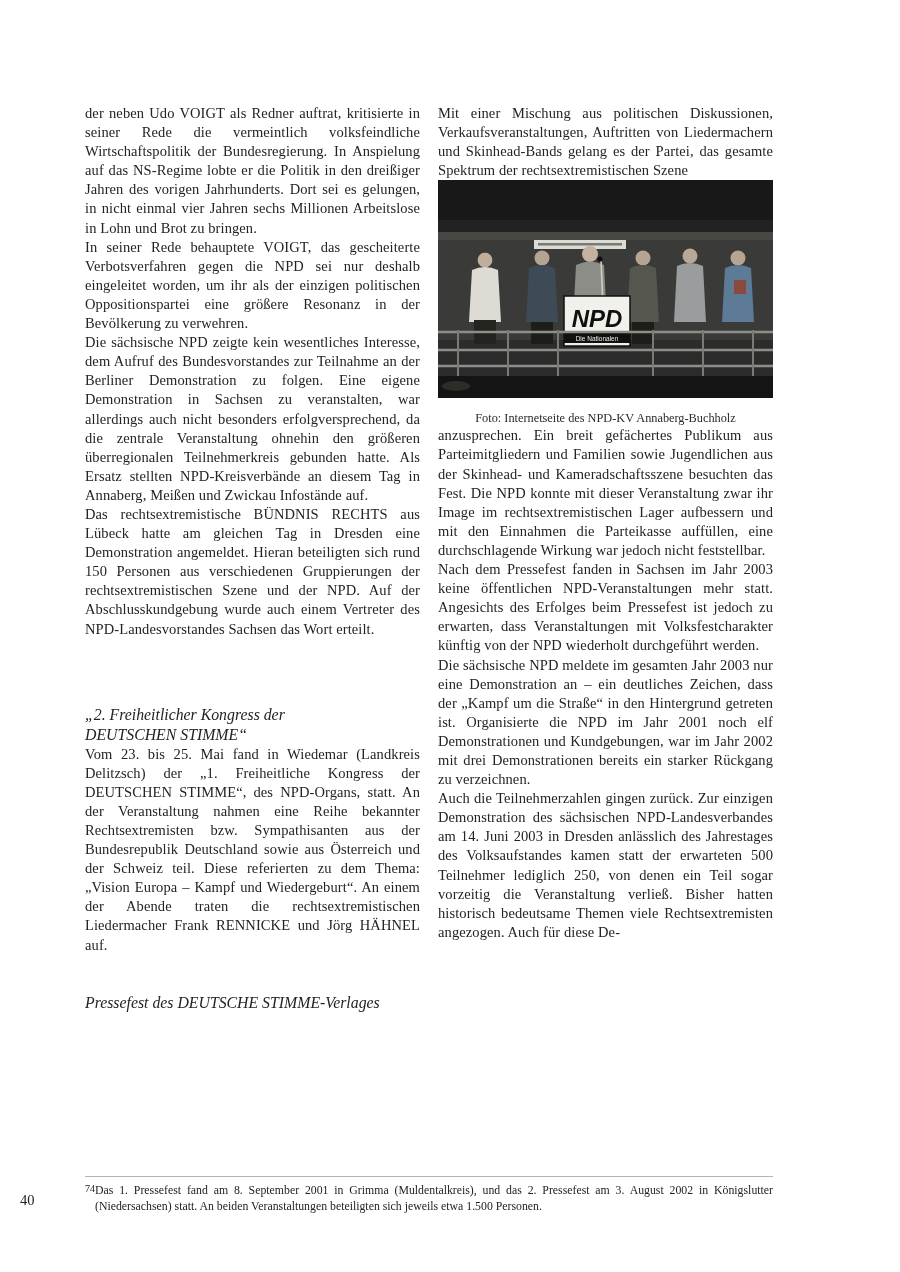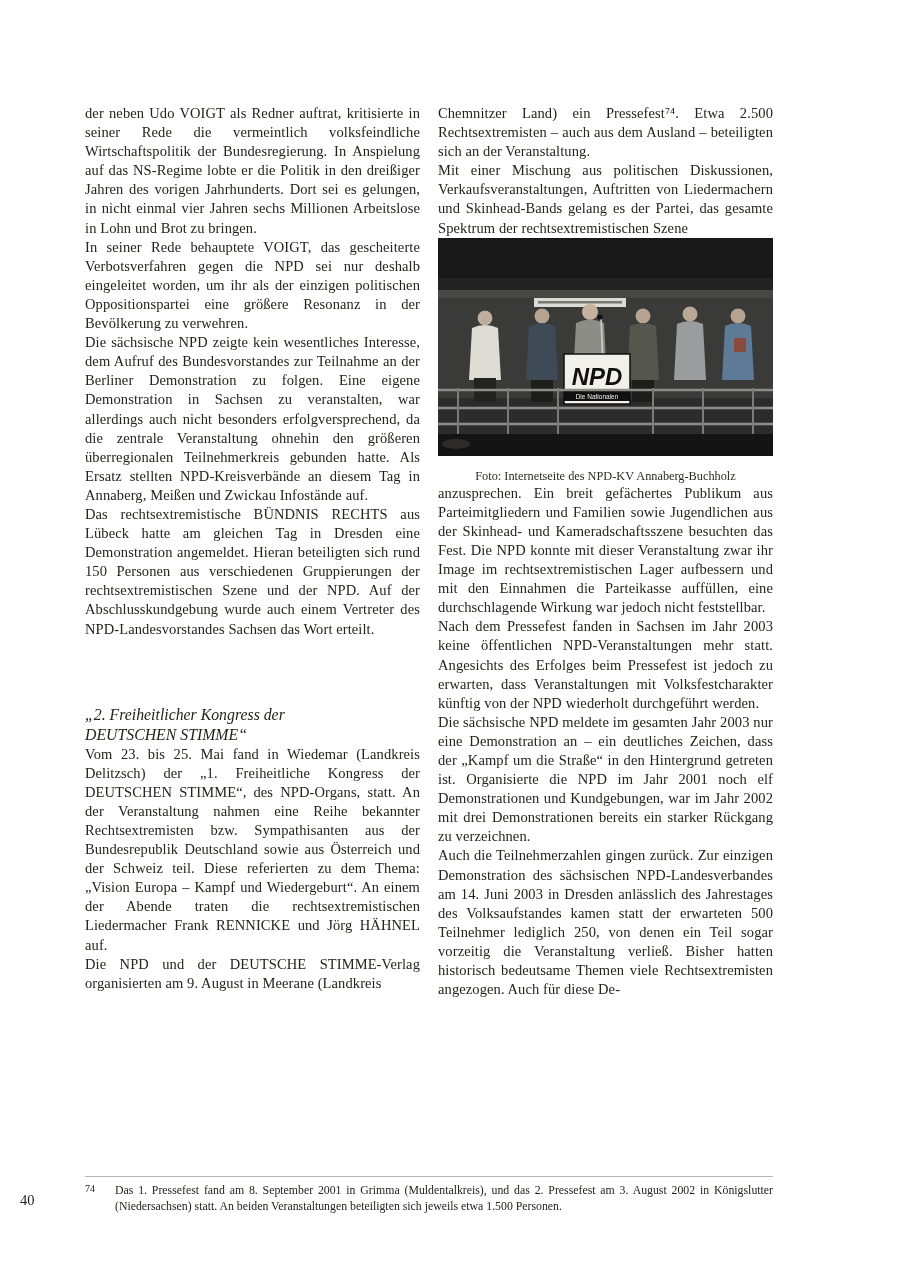--- a/index.html
+++ b/index.html
@@ -54,21 +54,21 @@
   .mt-after-head-right { margin-top:24px; }
   .footnote-area {
     position:absolute;
     left:85px; top:1176px;
     width:688px;
     border-top:1px solid #b8b5ae;
     padding-top:6px;
   }
   .footnote {
     display:flex;
-    gap:20px;
+    gap:0;
     font-size:11.8px;
     line-height:15.6px;
     text-align:justify;
   }
   .fn-marker {
     flex:0 0 auto;
     font-size:10px;
     position:relative;
     top:-2px;
   }
@@ -88,25 +88,24 @@
   <div class="columns">
 
     <div class="col">
       <p class="body">der neben Udo VOIGT als Redner auftrat, kritisierte in seiner Rede die vermeintlich volksfeindliche Wirtschaftspolitik der Bundesregierung. In Anspielung auf das NS-Regime lobte er die Politik in den dreißiger Jahren des vorigen Jahrhunderts. Dort sei es gelungen, in nicht einmal vier Jahren sechs Millionen Arbeitslose in Lohn und Brot zu bringen.</p>
       <p class="body">In seiner Rede behauptete VOIGT, das gescheiterte Verbotsverfahren gegen die NPD sei nur deshalb eingeleitet worden, um ihr als der einzigen politischen Oppositionspartei eine größere Resonanz in der Bevölkerung zu verwehren.</p>
       <p class="body mt-para">Die sächsische NPD zeigte kein wesentliches Interesse, dem Aufruf des Bundesvorstandes zur Teilnahme an der Berliner Demonstration zu folgen. Eine eigene Demonstration in Sachsen zu veranstalten, war allerdings auch nicht besonders erfolgversprechend, da die zentrale Veranstaltung ohnehin den größeren überregionalen Teilnehmerkreis gebunden hatte. Als Ersatz stellten NPD-Kreisverbände an diesem Tag in Annaberg, Meißen und Zwickau Infostände auf.</p>
       <p class="body mt-para">Das rechtsextremistische BÜNDNIS RECHTS aus Lübeck hatte am gleichen Tag in Dresden eine Demonstration angemeldet. Hieran beteiligten sich rund 150 Personen aus verschiedenen Gruppierungen der rechtsextremistischen Szene und der NPD. Auf der Abschlusskundgebung wurde auch einem Vertreter des NPD-Landesvorstandes Sachsen das Wort erteilt.</p>
       <h3 class="head mt-section-big">„2. Freiheitlicher Kongress der
 DEUTSCHEN STIMME“</h3>
       <p class="body mt-after-head">Vom 23. bis 25. Mai fand in Wiedemar (Landkreis Delitzsch) der „1. Freiheitliche Kongress der DEUTSCHEN STIMME“, des NPD-Organs, statt. An der Veranstaltung nahmen eine Reihe bekannter Rechtsextremisten bzw. Sympathisanten aus der Bundesrepublik Deutschland sowie aus Österreich und der Schweiz teil. Diese referierten zu dem Thema: „Vision Europa – Kampf und Wiedergeburt“. An einem der Abende traten die rechtsextremistischen Liedermacher Frank RENNICKE und Jörg HÄHNEL auf.</p>
-      <p class="body mt-after-head2">Die NPD und der DEUTSCHE STIMME-Verlag organisierten am 9. August in Meerane (Landkreis</p>
+      <h3 class="head mt-head2">Pressefest des DEUTSCHE STIMME-Verlages</h3>
     </div>
 
     <div class="col">
-      <p class="body">Chemnitzer Land) ein Pressefest⁷⁴. Etwa 2.500 Rechtsextremisten – auch aus dem Ausland – beteiligten sich an der Veranstaltung.</p>
       <p class="body">Mit einer Mischung aus politischen Diskussionen, Verkaufsveranstaltungen, Auftritten von Liedermachern und Skinhead-Bands gelang es der Partei, das gesamte Spektrum der rechtsextremistischen Szene</p>
 
       <div class="photo-wrap">
         <svg viewBox="0 0 335 218" xmlns="http://www.w3.org/2000/svg">
 
           <rect width="335" height="218" fill="#2c2c2c"></rect>
           <rect width="335" height="58" fill="#181818"></rect>
           <rect x="0" y="40" width="335" height="12" fill="#222222"></rect>
 
           <rect x="0" y="52" width="335" height="108" fill="#3a3a38"></rect>

